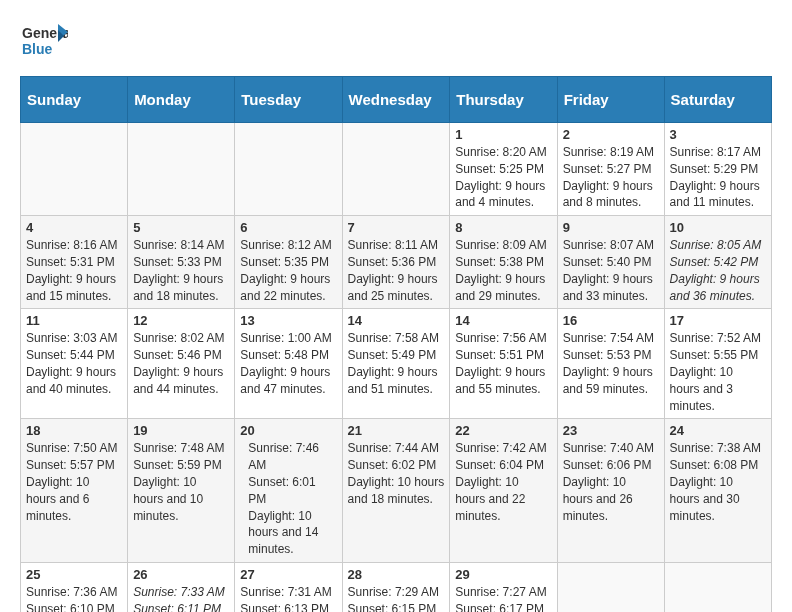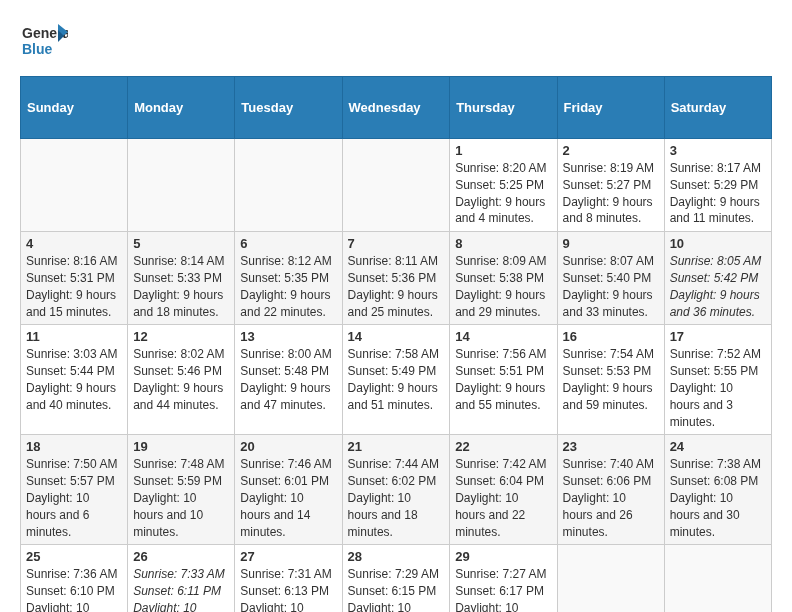--- a/index.html
+++ b/index.html
@@ -36,22 +36,22 @@
     }
     .calendar {
       width: 100%;
       border-collapse: collapse;
       border: 1px solid #ccc;
     }
     .calendar th {
       background-color: #2a7db5;
       color: #fff;
       text-align: left;
-      padding: 23px 6px;
-      font-size: 13px;
+      padding: 14px 6px;
+      font-size: 15px;
       border: 1px solid #1e6a9e;
     }
     .calendar td {
       border: 1px solid #ccc;
       vertical-align: top;
       padding: 4px 5px;
       width: 108px;
       min-height: 70px;
       background: #fff;
       font-size: 11px;
@@ -188,21 +188,21 @@
 Daylight: 9 hours and 40 minutes.</div>
         </td>
         <td>
           <span class="day-number">12</span>
           <div class="day-info" style="white-space: pre-line;">Sunrise: 8:02 AM
 Sunset: 5:46 PM
 Daylight: 9 hours and 44 minutes.</div>
         </td>
         <td>
           <span class="day-number">13</span>
-          <div class="day-info" style="white-space: pre-line;">Sunrise: 8:00 AM
+          <div class="day-info" style="white-space: pre-line;">Sunrise: 1:00 AM
 Sunset: 5:48 PM
 Daylight: 9 hours and 47 minutes.</div>
         </td>
         <td>
           <span class="day-number">14</span>
           <div class="day-info" style="white-space: pre-line;">Sunrise: 7:58 AM
 Sunset: 5:49 PM
 Daylight: 9 hours and 51 minutes.</div>
         </td>
         <td>
@@ -232,21 +232,21 @@
 Daylight: 10 hours and 6 minutes.</div>
         </td>
         <td>
           <span class="day-number">19</span>
           <div class="day-info" style="white-space: pre-line;">Sunrise: 7:48 AM
 Sunset: 5:59 PM
 Daylight: 10 hours and 10 minutes.</div>
         </td>
         <td>
           <span class="day-number">20</span>
-          <div class="day-info" style="white-space: pre-line;">Sunrise: 7:46 AM
+          <div class="day-info" style="white-space: pre-line; margin-left: 8px;">Sunrise: 7:46 AM
 Sunset: 6:01 PM
 Daylight: 10 hours and 14 minutes.</div>
         </td>
         <td>
           <span class="day-number">21</span>
           <div class="day-info" style="white-space: pre-line;">Sunrise: 7:44 AM
 Sunset: 6:02 PM
 Daylight: 10 hours and 18 minutes.</div>
         </td>
         <td>

